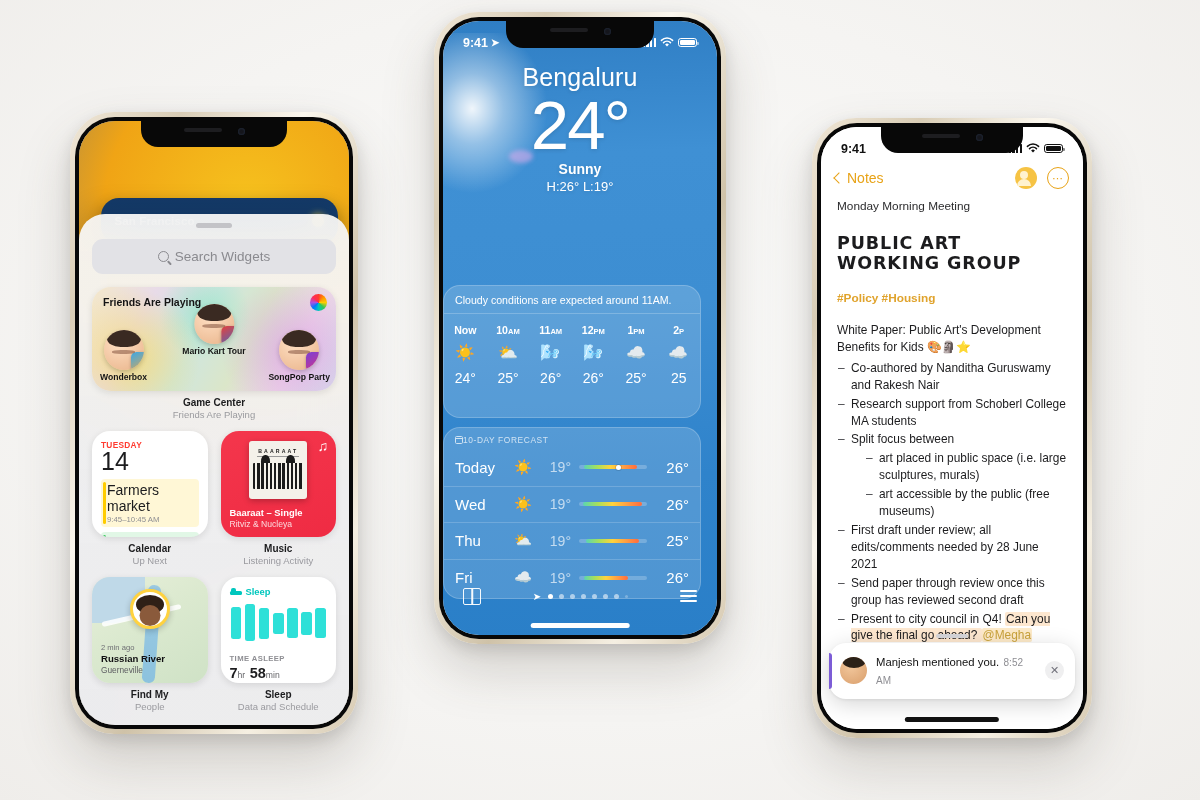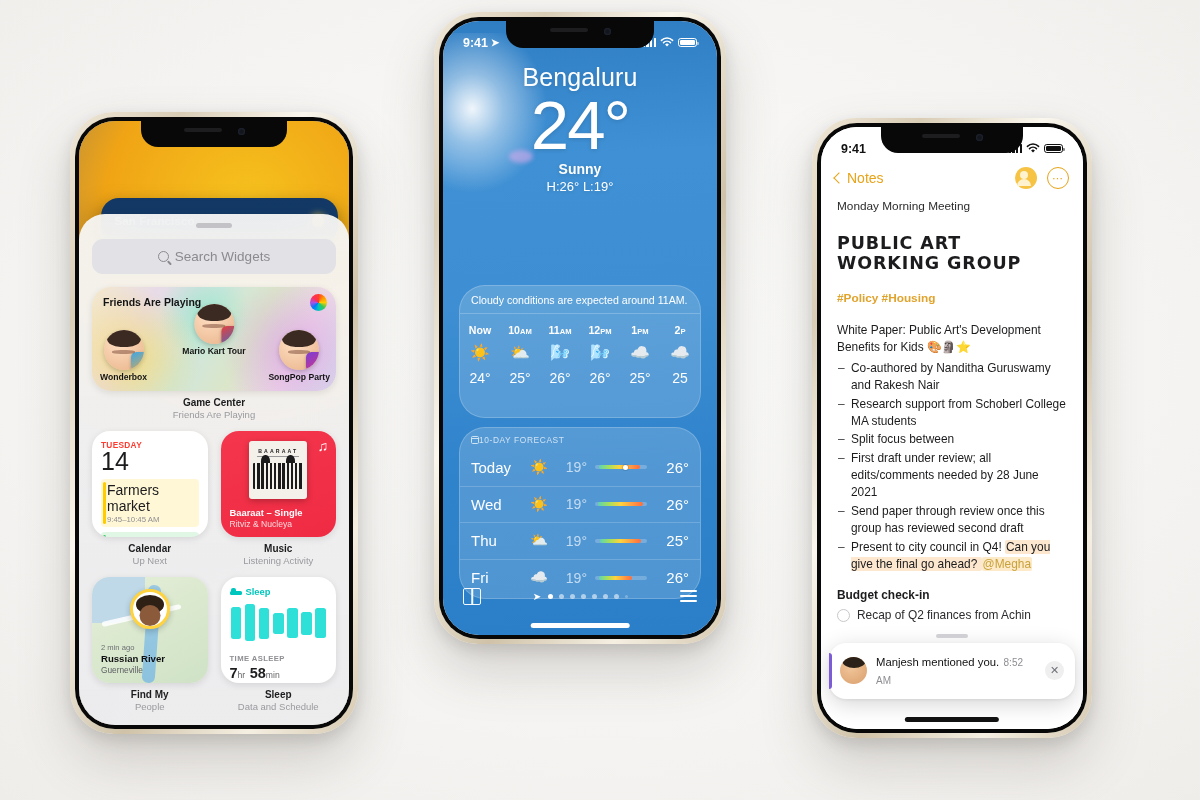--- a/index.html
+++ b/index.html
@@ -155,21 +155,21 @@
   .wx { position:absolute; inset:0; background:linear-gradient(178deg,#2f7ec4 0%,#3f90d4 22%,#3d8ed2 46%,#2f83cb 74%,#2a7fc8 100%); color:#fff; }
   .sunglow { position:absolute; left:-12%; top:2%; width:54%; height:28%;
     background:radial-gradient(ellipse at 42% 44%, rgba(255,255,255,.92) 0%, rgba(255,255,255,.45) 26%, rgba(255,255,255,0) 62%); }
   .flare { position:absolute; left:24%; top:21%; width:9%; height:2.2%; border-radius:50%;
     background:rgba(214,170,235,.6); filter:blur(2px); }
   .wx-head { position:absolute; left:0; right:0; top:42px; text-align:center; text-shadow:0 1px 4px rgba(0,0,0,.13); }
   .wx-city { font-size:25px; font-weight:300; letter-spacing:.1px; }
   .wx-temp { font-size:69px; font-weight:200; line-height:.97; margin-top:1px; letter-spacing:-2px; }
   .wx-cond { font-size:14px; font-weight:700; margin-top:1px; }
   .wx-hl { font-size:13px; font-weight:400; margin-top:2px; }
-  .wx-card { position:absolute; left:16px; right:16px; border-radius:26px;
+  .wx-card { position:absolute; left:0; right:16px; border-radius:17px;
     background:rgba(255,255,255,.17); border:.5px solid rgba(255,255,255,.20); overflow:hidden; }
   #wx-hourly { top:264px; height:133px; }
   .hsum { font-size:10.6px; padding:8px 11px 7px; border-bottom:.5px solid rgba(255,255,255,.22); }
   .hrow { display:flex; padding:10px 0 11px; }
   .hcol { flex:1; text-align:center; min-width:0; }
   .hcol .hr { font-size:10.6px; font-weight:700; }
   .hcol .hr sub { font-size:7.6px; vertical-align:baseline; }
   .hcol .ic { font-size:16px; margin:9px 0 9px; line-height:1; }
   .hcol .tp { font-size:14px; font-weight:500; }
   #wx-daily { top:406px; height:172px; }
@@ -581,21 +581,24 @@
           </div>
 
           <div class="nt-body">
             <div class="nt-sub">Monday Morning Meeting</div>
             <div class="nt-h1">PUBLIC ART WORKING GROUP</div>
             <div class="tags">#Policy #Housing</div>
             <div class="para">White Paper: Public Art's Development Benefits for Kids 🎨🗿⭐</div>
             <ul class="bl" id="note-bullets">
                 <li><span>Co-authored by Nanditha Guruswamy and Rakesh Nair</span></li>
                 <li><span>Research support from Schoberl College MA students</span></li>
-                <li><span>Split focus between</span></li>
+                <li><span>Split focus between</span><ul class="bl">
+                    <li><span>art placed in public space (i.e. large sculptures, murals)</span></li>
+                    <li><span>art accessible by the public (free museums)</span></li>
+                  </ul></li>
                 <li><span>First draft under review; all edits/comments needed by 28 June 2021</span></li>
                 <li><span>Send paper through review once this group has reviewed second draft</span></li>
                 <li><span>Present to city council in Q4! </span><span class="hl">Can you give the final go ahead? </span><span class="mention">@Megha</span></li>
               </ul>
             <div class="nt-h2">Budget check-in</div>
             <div class="chk">
               <i class="circ"></i>
               <span>Recap of Q2 finances from Achin</span>
             </div>
           </div>

